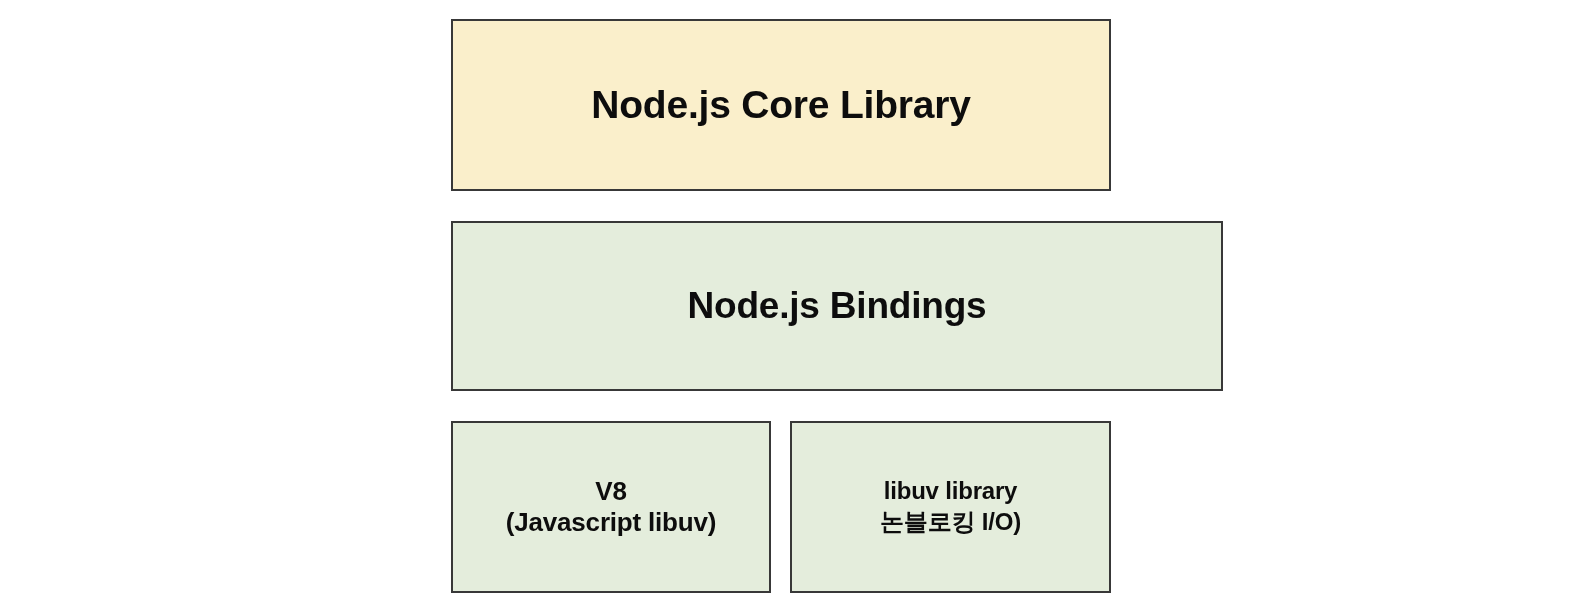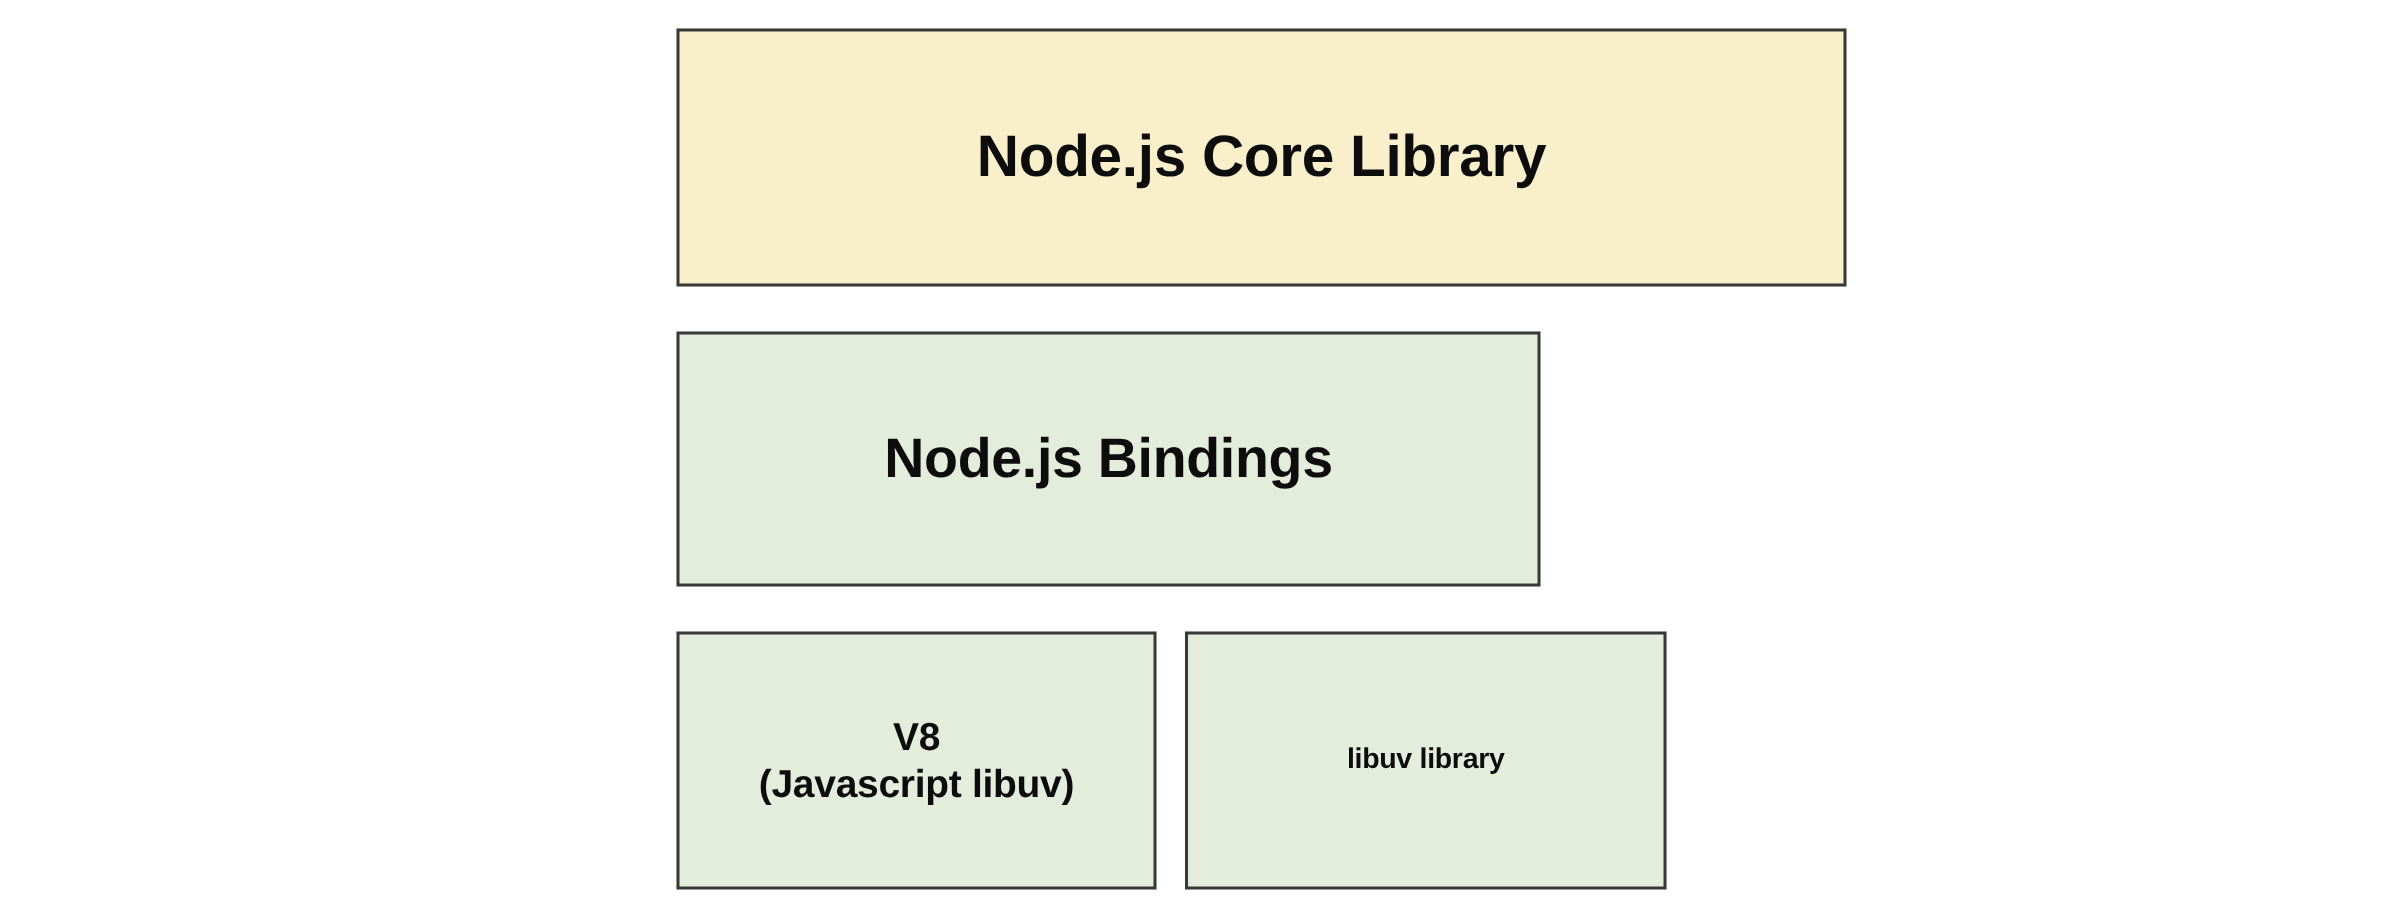--- a/index.html
+++ b/index.html
@@ -35,31 +35,31 @@
   }
   .arch-box .box-line {
     display: block;
     white-space: nowrap;
   }
 
   
   #box-core-library {
     left: 451px;
     top: 19px;
-    width: 780px;
+    width: 660px;
     height: 172px;
     background: #faefcb;
     font-size: 39px;
   }
 
   
   #box-bindings {
     left: 451px;
     top: 221px;
-    width: 576px;
+    width: 772px;
     height: 170px;
     background: #e4eddc;
     font-size: 37px;
   }
 
   
   #box-v8 {
     left: 451px;
     top: 421px;
     width: 320px;
@@ -69,21 +69,21 @@
     text-align: center;
   }
 
   
   #box-libuv {
     left: 790px;
     top: 421px;
     width: 321px;
     height: 172px;
     background: #e4eddc;
-    font-size: 19px;
+    font-size: 24px;
     line-height: 1.28;
   }
 </style>
 </head>
 <body>
 
 <div id="diagram-canvas">
 
   <div class="arch-box" id="box-core-library">
     <span class="box-line">Node.js Core Library</span>
@@ -93,15 +93,16 @@
     <span class="box-line">Node.js Bindings</span>
   </div>
 
   <div class="arch-box" id="box-v8">
     <span class="box-line">V8</span>
     <span class="box-line">(Javascript libuv)</span>
   </div>
 
   <div class="arch-box" id="box-libuv">
     <span class="box-line">libuv library</span>
+    <span class="box-line">논블로킹 I/O)</span>
   </div>
 
 </div>
 
 </body></html>

